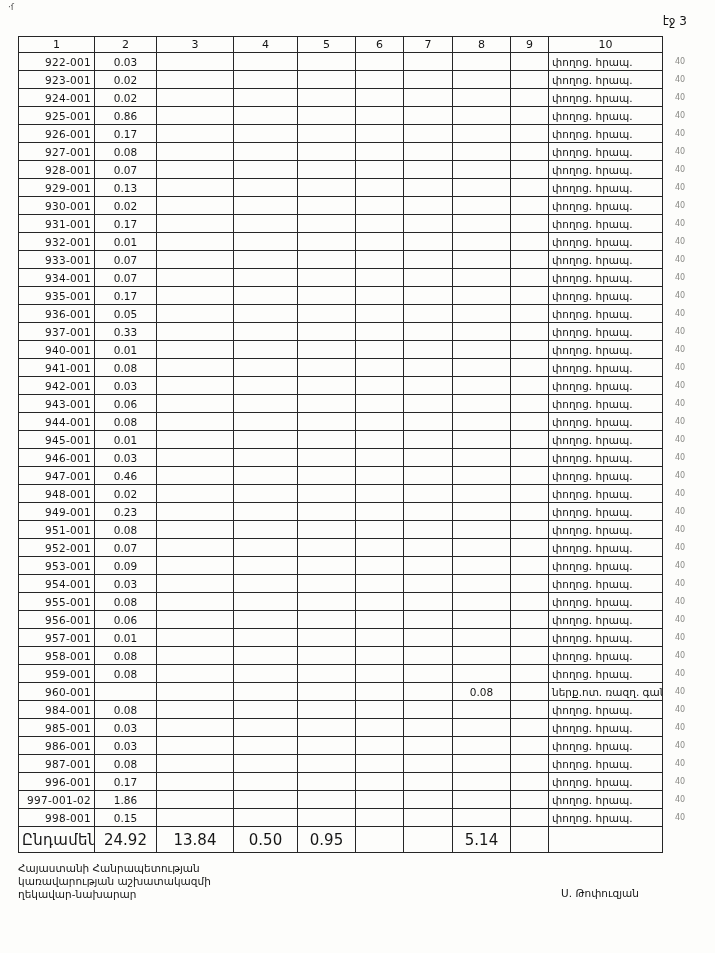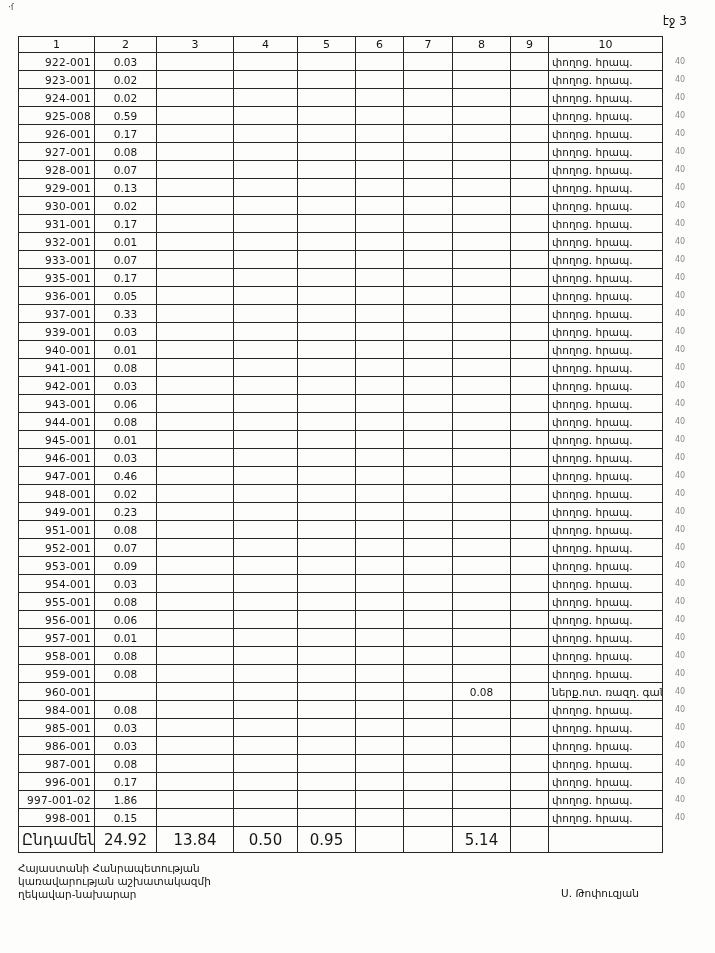--- a/index.html
+++ b/index.html
@@ -110,22 +110,22 @@
           <td class="num"></td>
           <td class="num"></td>
           <td class="num"></td>
           <td class="num"></td>
           <td class="num"></td>
           <td class="num"></td>
           <td class="note">փողոց. հրապ.</td>
           <td class="mark">40</td>
         </tr>
         <tr>
-          <td class="code">925-008</td>
-          <td class="num">0.59</td>
+          <td class="code">925-001</td>
+          <td class="num">0.86</td>
           <td class="num"></td>
           <td class="num"></td>
           <td class="num"></td>
           <td class="num"></td>
           <td class="num"></td>
           <td class="num"></td>
           <td class="num"></td>
           <td class="note">փողոց. հրապ.</td>
           <td class="mark">40</td>
         </tr>
@@ -227,20 +227,33 @@
           <td class="num"></td>
           <td class="num"></td>
           <td class="num"></td>
           <td class="num"></td>
           <td class="num"></td>
           <td class="num"></td>
           <td class="note">փողոց. հրապ.</td>
           <td class="mark">40</td>
         </tr>
         <tr>
+          <td class="code">934-001</td>
+          <td class="num">0.07</td>
+          <td class="num"></td>
+          <td class="num"></td>
+          <td class="num"></td>
+          <td class="num"></td>
+          <td class="num"></td>
+          <td class="num"></td>
+          <td class="num"></td>
+          <td class="note">փողոց. հրապ.</td>
+          <td class="mark">40</td>
+        </tr>
+        <tr>
           <td class="code">935-001</td>
           <td class="num">0.17</td>
           <td class="num"></td>
           <td class="num"></td>
           <td class="num"></td>
           <td class="num"></td>
           <td class="num"></td>
           <td class="num"></td>
           <td class="num"></td>
           <td class="note">փողոց. հրապ.</td>
@@ -255,33 +268,20 @@
           <td class="num"></td>
           <td class="num"></td>
           <td class="num"></td>
           <td class="num"></td>
           <td class="note">փողոց. հրապ.</td>
           <td class="mark">40</td>
         </tr>
         <tr>
           <td class="code">937-001</td>
           <td class="num">0.33</td>
-          <td class="num"></td>
-          <td class="num"></td>
-          <td class="num"></td>
-          <td class="num"></td>
-          <td class="num"></td>
-          <td class="num"></td>
-          <td class="num"></td>
-          <td class="note">փողոց. հրապ.</td>
-          <td class="mark">40</td>
-        </tr>
-        <tr>
-          <td class="code">939-001</td>
-          <td class="num">0.03</td>
           <td class="num"></td>
           <td class="num"></td>
           <td class="num"></td>
           <td class="num"></td>
           <td class="num"></td>
           <td class="num"></td>
           <td class="num"></td>
           <td class="note">փողոց. հրապ.</td>
           <td class="mark">40</td>
         </tr>

